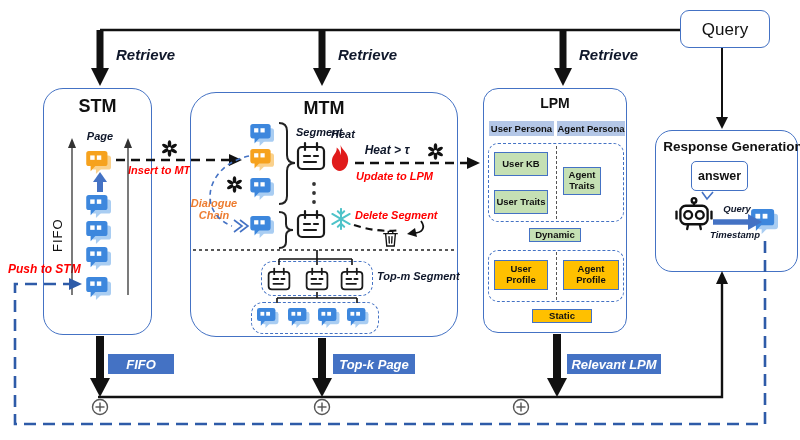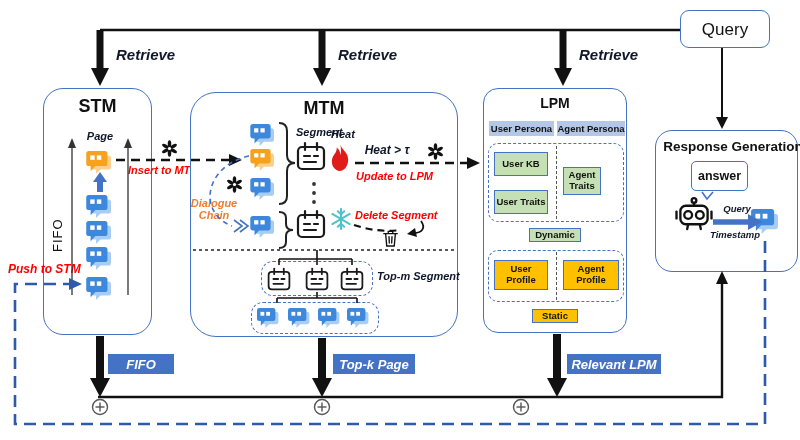--- a/index.html
+++ b/index.html
@@ -317,21 +317,21 @@
   <div class="vdivider" style="left:556px;top:146px;height:73px;"></div>
   <div class="gbox" style="left:494px;top:152px;width:54px;height:24px;">User KB</div>
   <div class="gbox" style="left:494px;top:190px;width:54px;height:24px;">User Traits</div>
   <div class="gbox" style="left:563px;top:167px;width:38px;height:28px;padding:12px 8px;">Agent Traits</div>
   <div class="gbox" style="left:529px;top:228px;width:52px;height:14px;">Dynamic</div>
 
   <div class="dashedrect" style="left:488px;top:250px;width:136px;height:52px;border-radius:10px;"></div>
   <div class="vdivider" style="left:556px;top:252px;height:48px;"></div>
   <div class="obox" style="left:563px;top:260px;width:56px;height:30px;padding:0 6px;">Agent Profile</div>
   <div class="obox" style="left:494px;top:260px;width:54px;height:30px;padding:0 6px;">User Profile</div>
-  <div class="obox" style="left:532px;top:309px;width:46px;height:14px;">Static</div>
+  <div class="obox" style="left:532px;top:309px;width:60px;height:14px;">Static</div>
 
   <div class="panel" style="left:655px;top:130px;width:143px;height:142px;border-radius:17px;"></div>
   <div class="title" style="left:655px;top:139px;width:156px;font-size:13.5px;">Response Generation</div>
   <div class="panel" style="left:691px;top:161px;width:57px;height:30px;border-radius:5px;display:flex;align-items:center;justify-content:center;font-weight:bold;font-size:12.5px;color:#111;">answer</div>
   <span class="ic" style="left:674px;top:197px;width:40px;height:35px;">
       <svg viewBox="0 0 40 36" stroke="#111" stroke-width="2.4" fill="none" stroke-linecap="round">
     <circle cx="20" cy="3.6" r="2.4"></circle>
         <line x1="20" y1="6" x2="20" y2="9"></line>
     <rect x="6" y="9" width="28" height="19" rx="5.5"></rect>
     <circle cx="14" cy="18.5" r="4"></circle>

